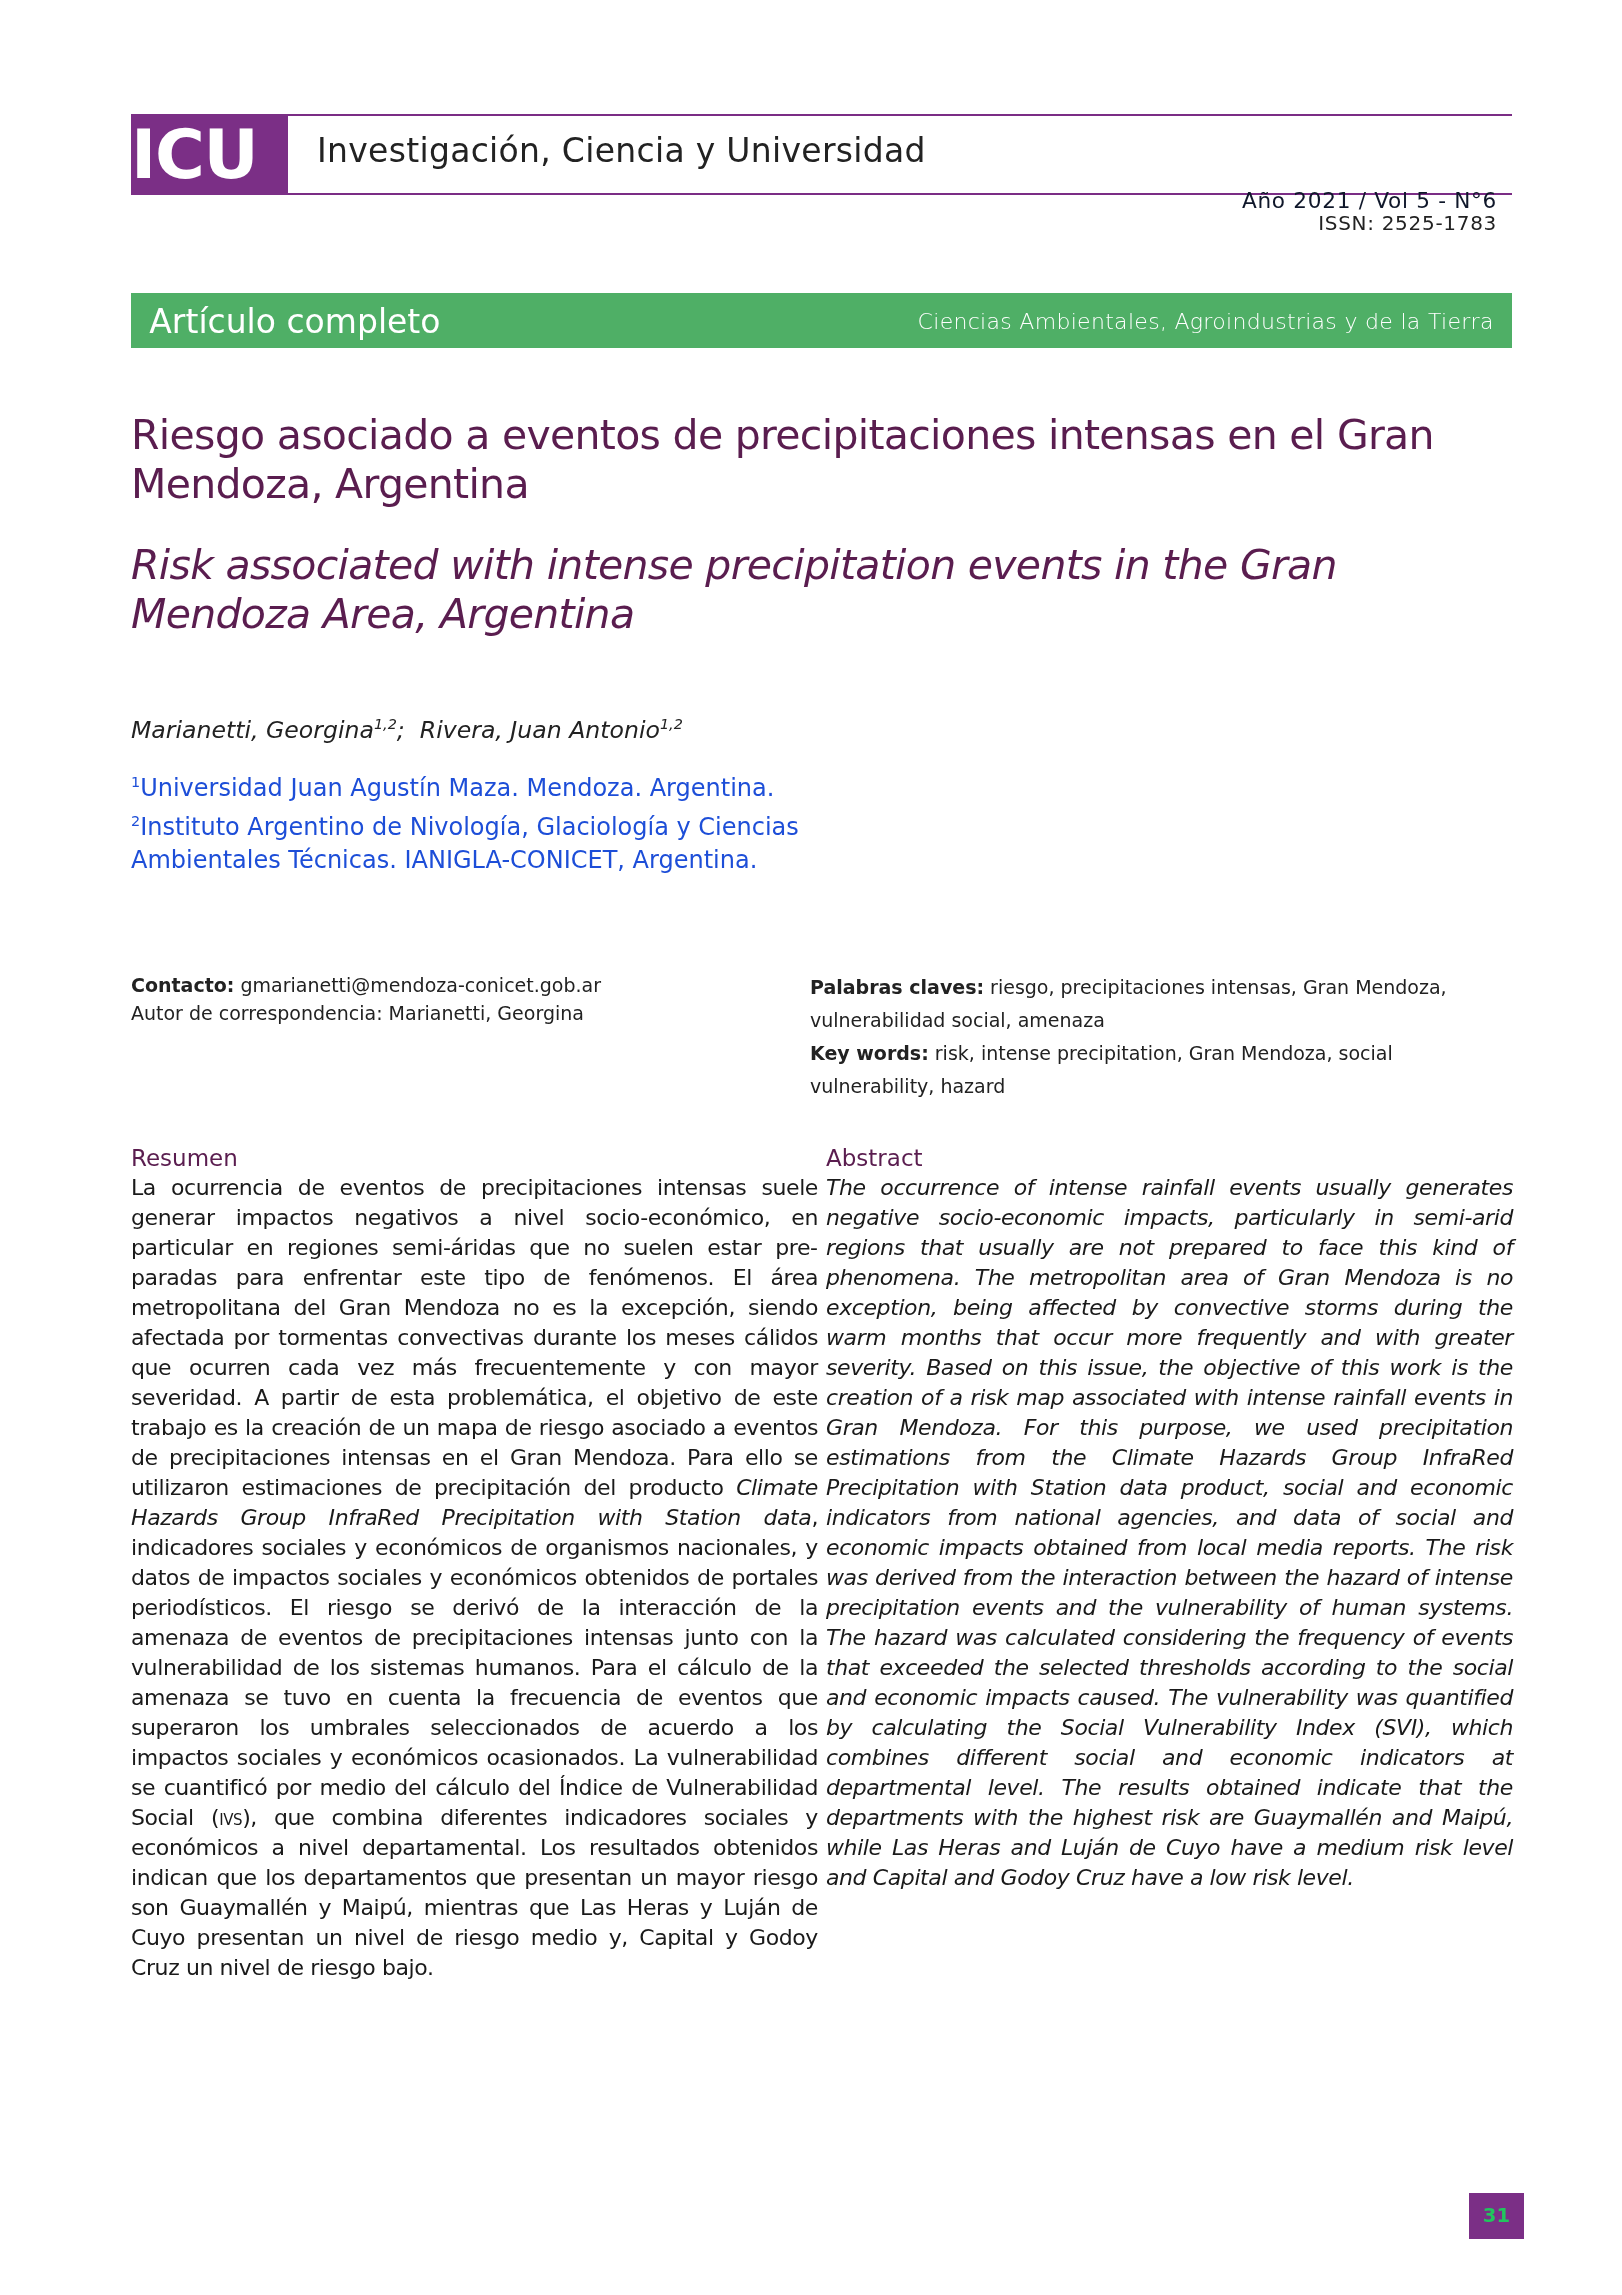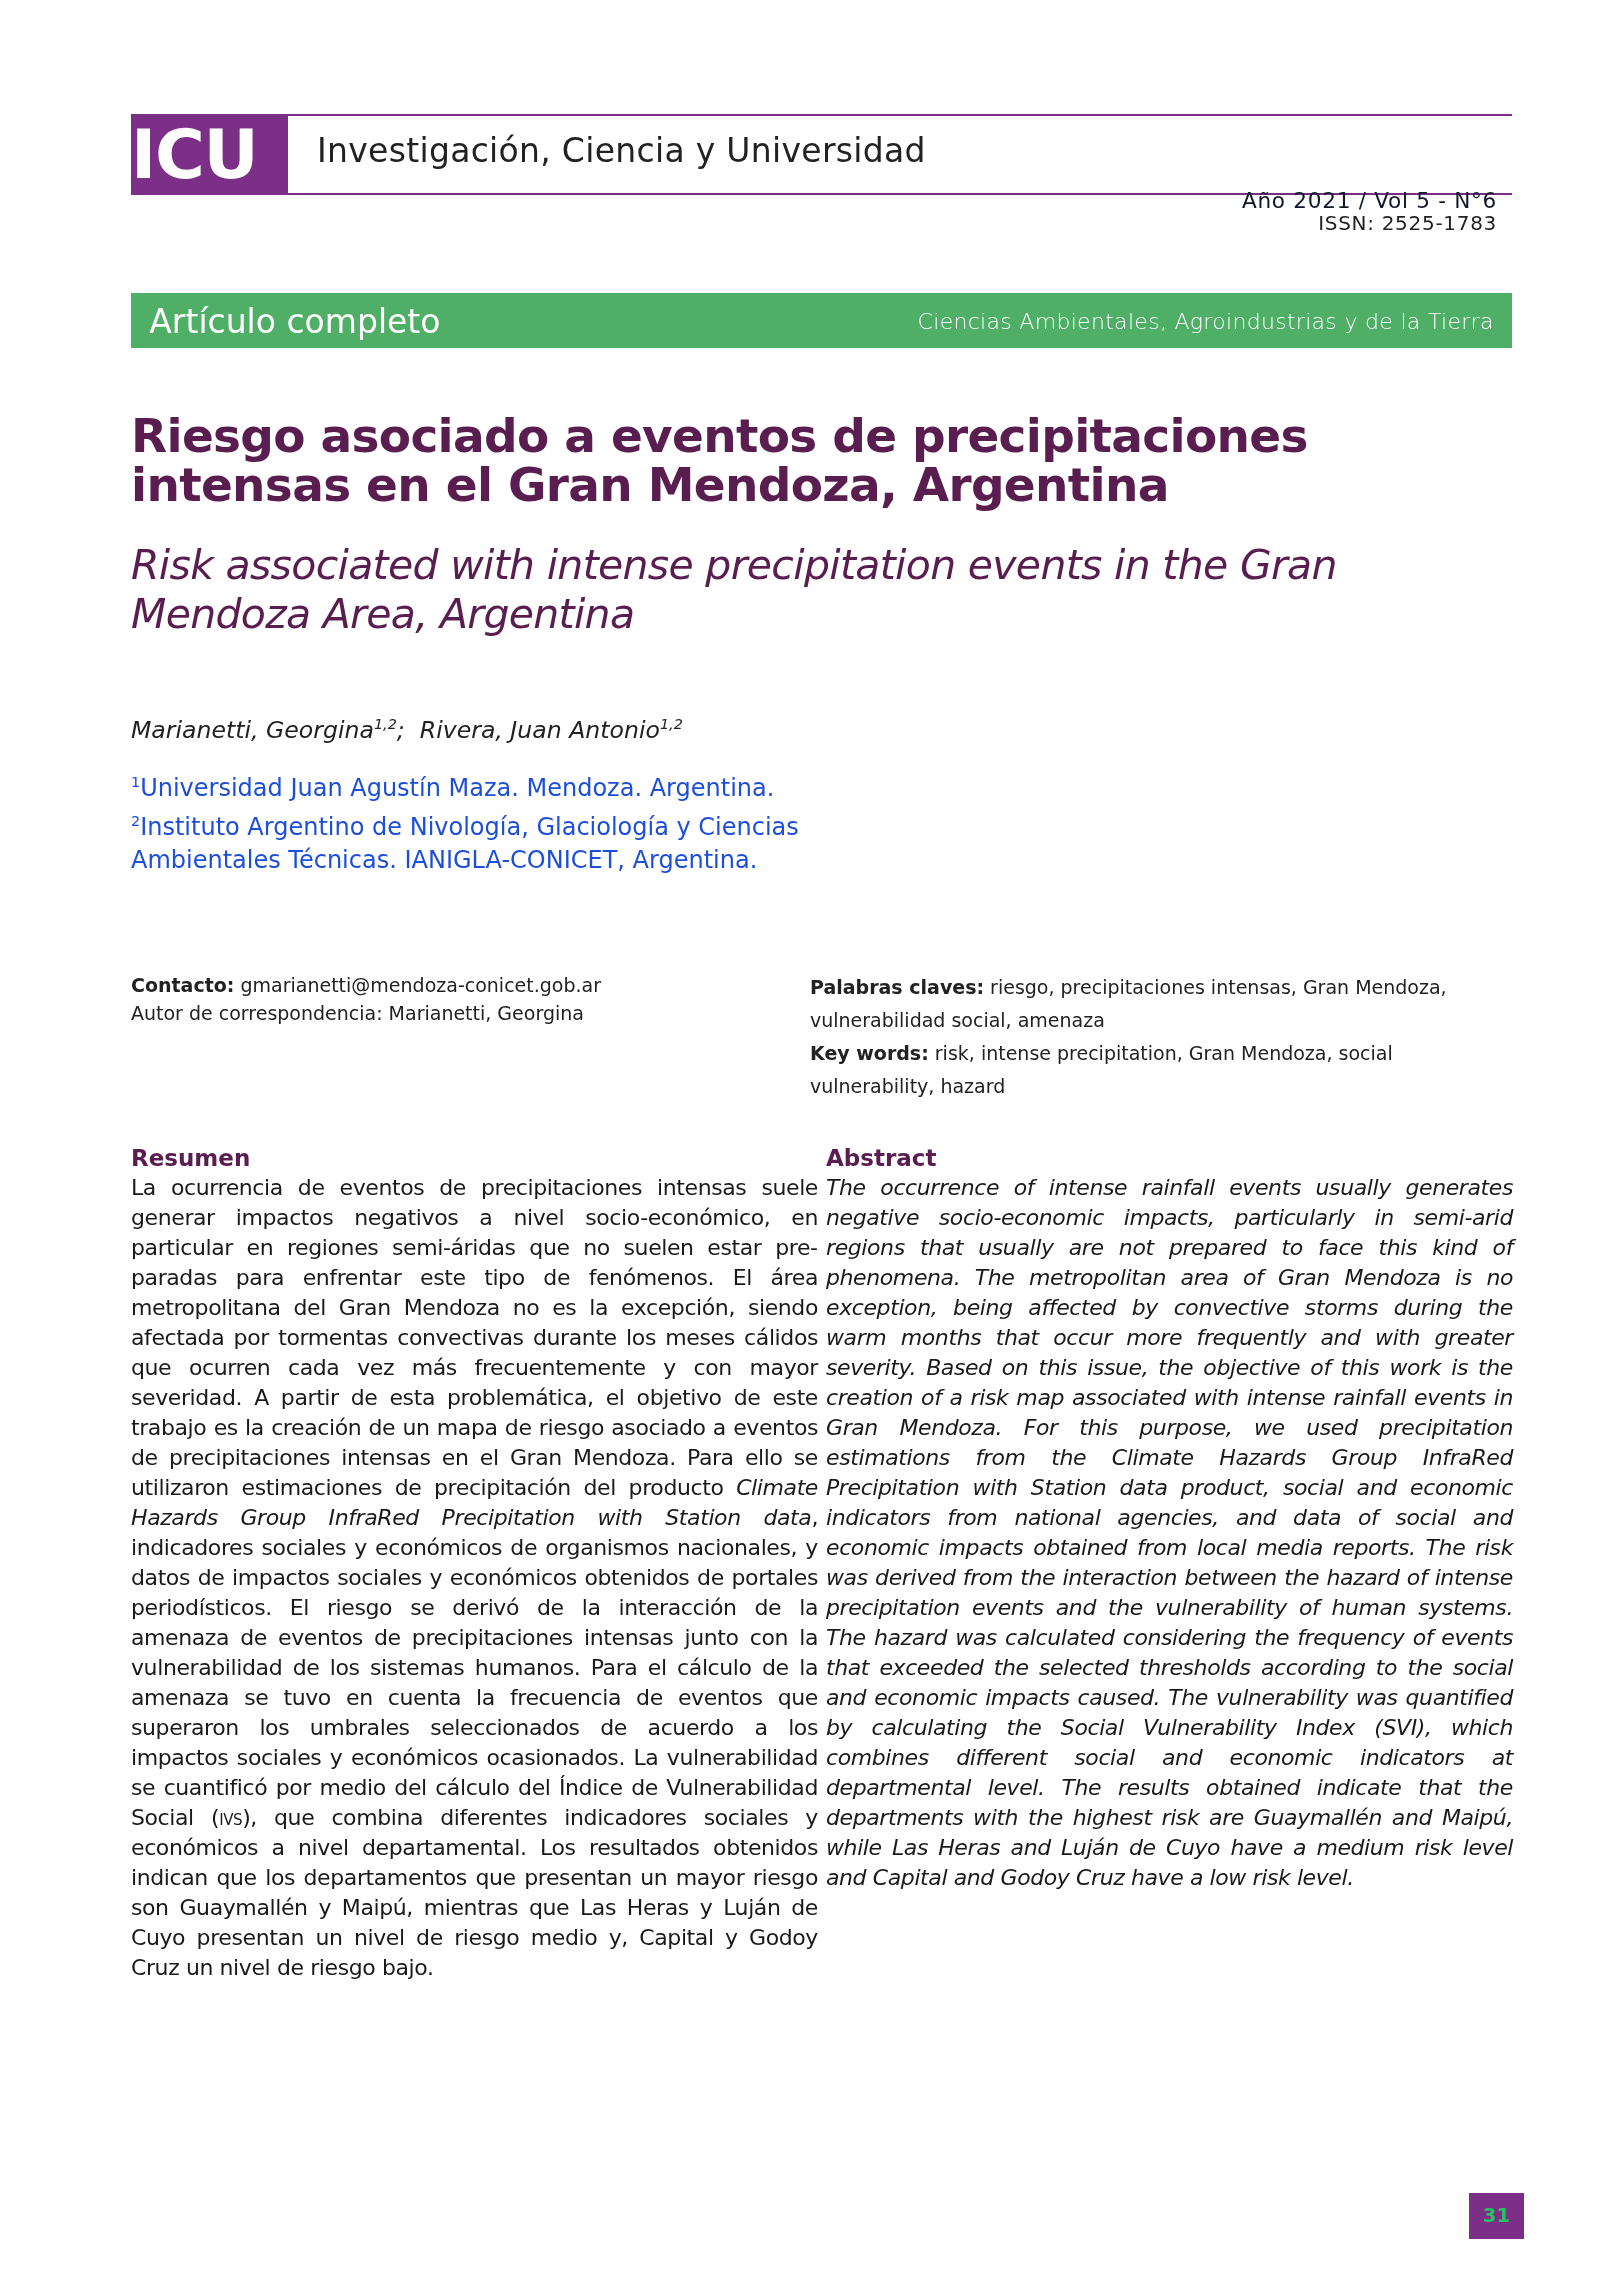--- a/index.html
+++ b/index.html
@@ -27,21 +27,21 @@
   .green-bar {
     position: absolute; left: 131px; top: 293px; width: 1381px; height: 55px;
     background: #4faf66; color: #fff;
   }
   .green-bar .left { position: absolute; left: 18.3px; top: 9.2px; font-size: 33px; text-align: right; }
   .green-bar .right { position: absolute; right: 18.3px; top: 15.7px; font-size: 22px; letter-spacing: 0.3px; font-weight: 300; }
 
   
   .title-es {
     position: absolute; left: 131px; top: 411px; width: 1374px;
-    font-family: "DejaVu Sans", sans-serif; font-weight: bold; font-size: 47px; line-height: 49px;
+    font-family: "DejaVu Sans", sans-serif; font-weight: normal; font-size: 41px; line-height: 49px;
     color: #5a1d4f; letter-spacing: -0.7px;
   }
   .title-en {
     position: absolute; left: 131px; top: 541px; width: 1387px;
     font-family: "DejaVu Sans", sans-serif; font-style: italic; font-size: 41px; line-height: 49px;
     color: #5a1d4f; letter-spacing: -0.7px;
   }
 
   
   .authors {
@@ -65,21 +65,21 @@
     position: absolute; right: 126px; top: 971px; width: 687px; 
     font-size: 19px; line-height: 33px; color: #222;
   }
   .keywords b { font-weight: bold; }
 
   
   .col { position: absolute; top: 1144px; width: 687px; }
   .col-left { left: 131px; }
   .col-right { left: 826px; }
   .sec-h {
-    font-family: "DejaVu Sans", sans-serif; font-weight: bold; font-size: 23px; color: #5a1d4f;
+    font-family: "DejaVu Sans", sans-serif; font-weight: normal; font-size: 23px; color: #5a1d4f;
     line-height: 29px;
   }
   .sec-p {
     margin: 0; font-family: "DejaVu Sans", sans-serif; font-size: 22px; line-height: 30px;
     text-align: justify; color: #1a1a1a; hyphens: manual; letter-spacing: -0.4px;
   }
   .col-right .sec-p { font-style: italic; }
   .sc { font-variant: small-caps; }
 
   

